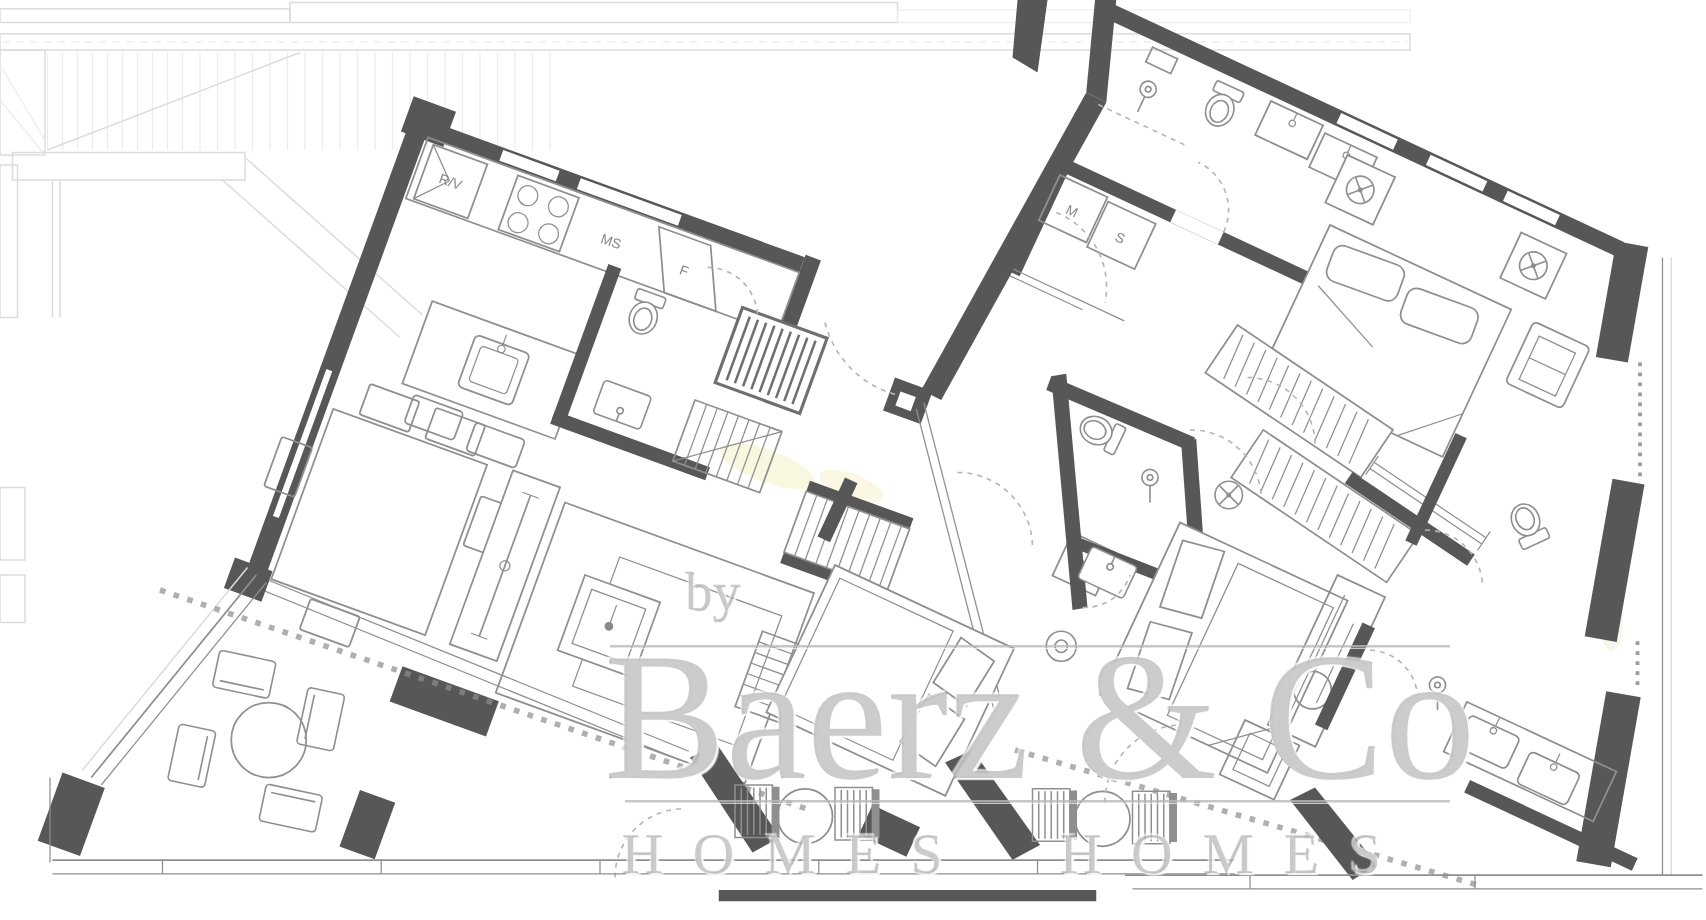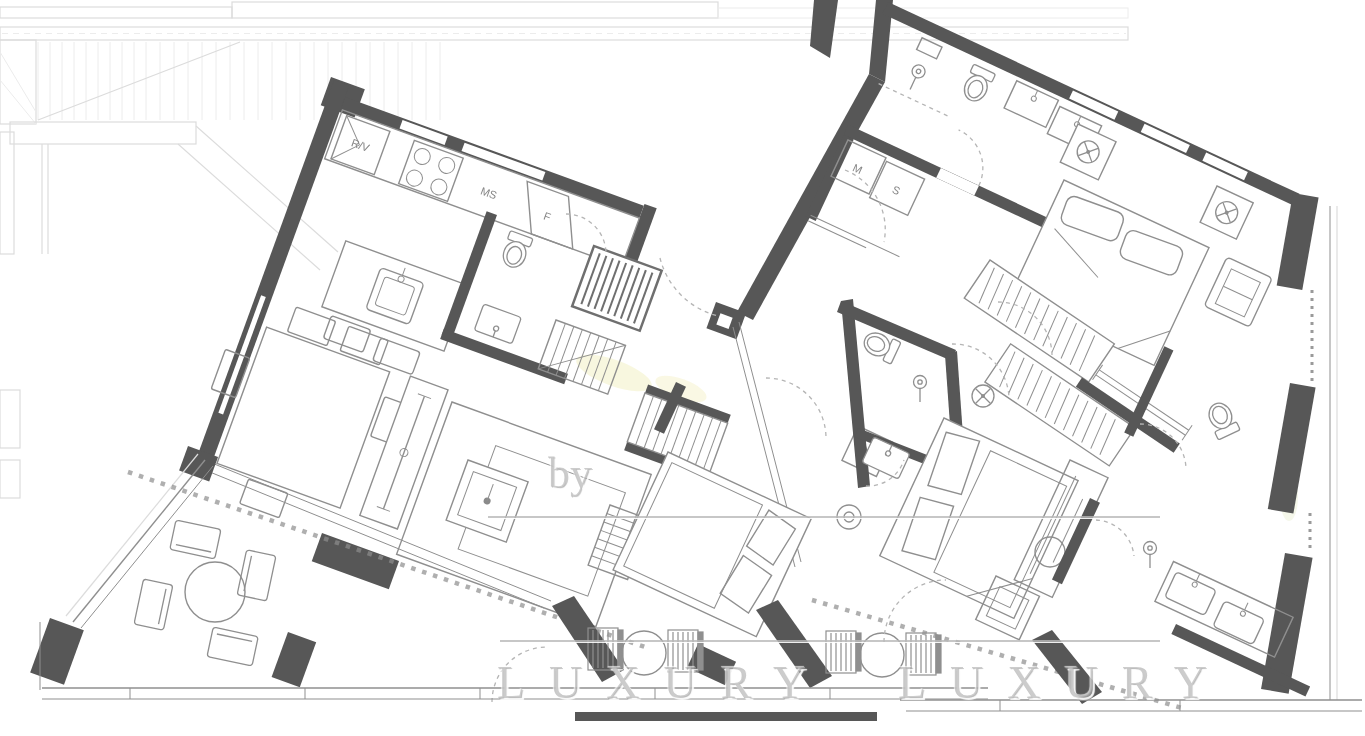--- a/index.html
+++ b/index.html
@@ -520,15 +520,16 @@
           <line x1="655" y1="688" x2="655" y2="699" class="o th"></line>
       <line x1="830" y1="688" x2="830" y2="699" class="o th"></line>
       <line x1="1000" y1="700" x2="1000" y2="711" class="o th"></line>
           <line x1="1180" y1="700" x2="1180" y2="711" class="o th"></line>
     </g>
   </g>
 </svg>
 
 <div class="wm wm-by">by</div>
 <div class="wm-rule wm-rule1"></div>
+<div class="wm wm-brand">Baerz &amp; Co</div>
 <div class="wm-rule wm-rule2"></div>
-<div class="wm wm-tag">LUXURY LUXURY</div>
+<div class="wm wm-tag">HOMES HOMES</div>
 </div>
 
 </body></html>

